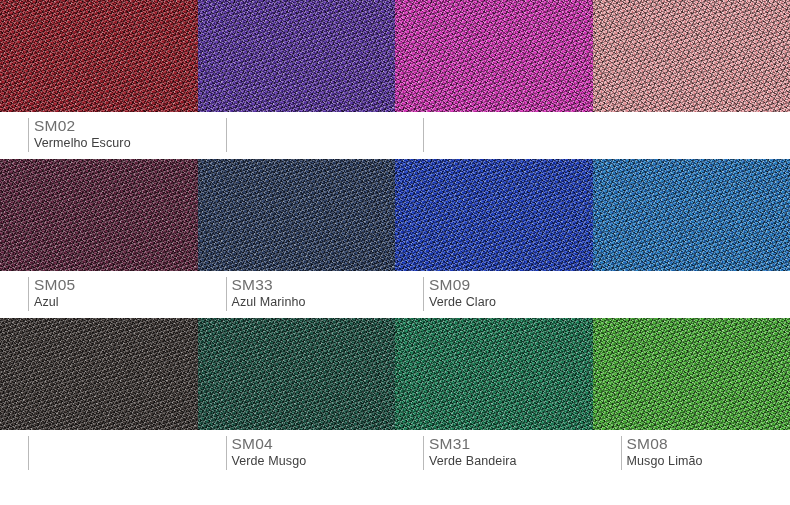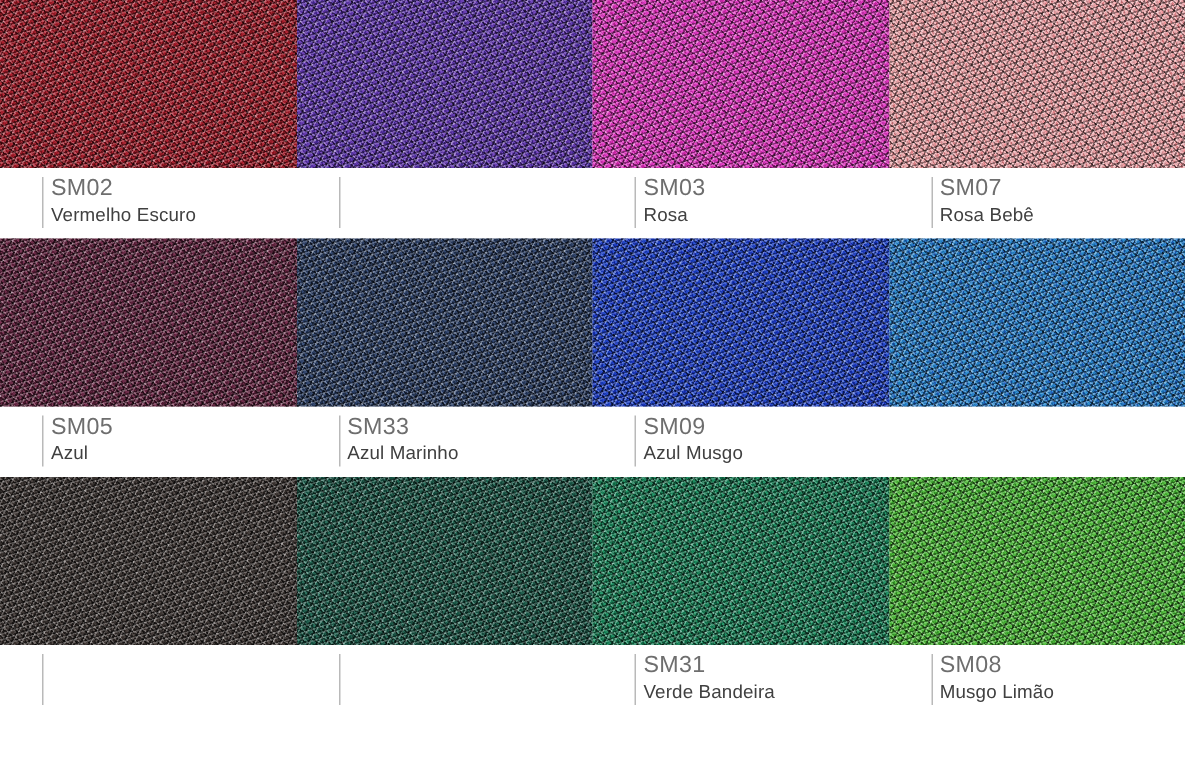--- a/index.html
+++ b/index.html
@@ -181,31 +181,20 @@
         <div class="label-text">
           <div class="label-code">SM02</div>
           <div class="label-name">Vermelho Escuro</div>
         </div>
       </div>
       <div class="label-cell">
         <div class="label-tick"></div>
       </div>
       <div class="label-cell">
         <div class="label-tick"></div>
-        <div class="label-text">
-          <div class="label-code">SM03</div>
-          <div class="label-name">Rosa</div>
-        </div>
-      </div>
-      <div class="label-cell">
-        <div class="label-tick"></div>
-        <div class="label-text">
-          <div class="label-code">SM07</div>
-          <div class="label-name">Rosa Bebê</div>
-        </div>
       </div>
     </div>
   </div>
 
   <div class="swatch-row">
     <div class="row-images">
       <div class="swatch-cell" style="background: rgb(92, 27, 56);">
         <div class="tex">
           <div class="noise-a"></div>
             <div class="noise-b"></div>
@@ -250,21 +239,21 @@
         <div class="label-tick"></div>
         <div class="label-text">
           <div class="label-code">SM33</div>
           <div class="label-name">Azul Marinho</div>
         </div>
       </div>
       <div class="label-cell">
         <div class="label-tick"></div>
         <div class="label-text">
           <div class="label-code">SM09</div>
-          <div class="label-name">Azul Musgo</div>
+          <div class="label-name">Verde Claro</div>
         </div>
       </div>
     </div>
   </div>
 
   <div class="swatch-row">
     <div class="row-images">
       <div class="swatch-cell" style="background: rgb(55, 47, 44);">
         <div class="tex">
           <div class="noise-a"></div>
@@ -297,20 +286,24 @@
             <div class="noise-d"></div>
         </div>
       </div>
     </div>
     <div class="row-labels">
       <div class="label-cell">
         <div class="label-tick"></div>
       </div>
       <div class="label-cell">
         <div class="label-tick"></div>
+        <div class="label-text">
+          <div class="label-code">SM04</div>
+          <div class="label-name">Verde Musgo</div>
+        </div>
       </div>
       <div class="label-cell">
         <div class="label-tick"></div>
         <div class="label-text">
           <div class="label-code">SM31</div>
           <div class="label-name">Verde Bandeira</div>
         </div>
       </div>
       <div class="label-cell">
         <div class="label-tick"></div>

